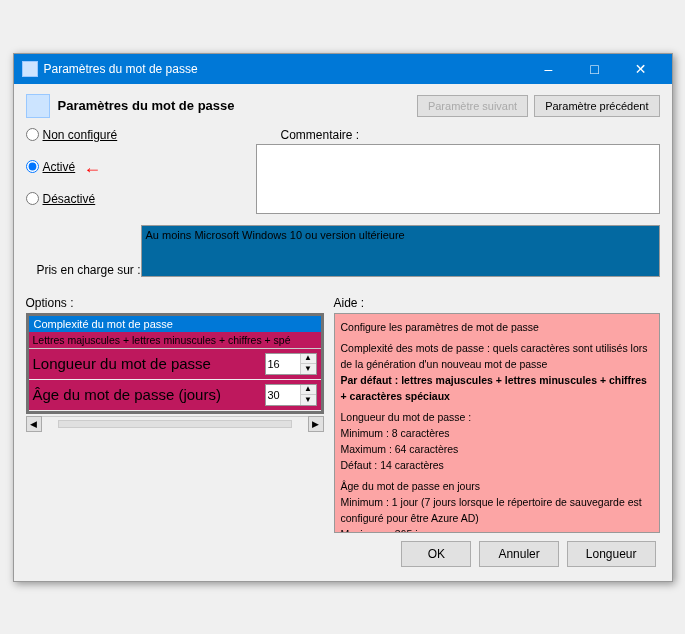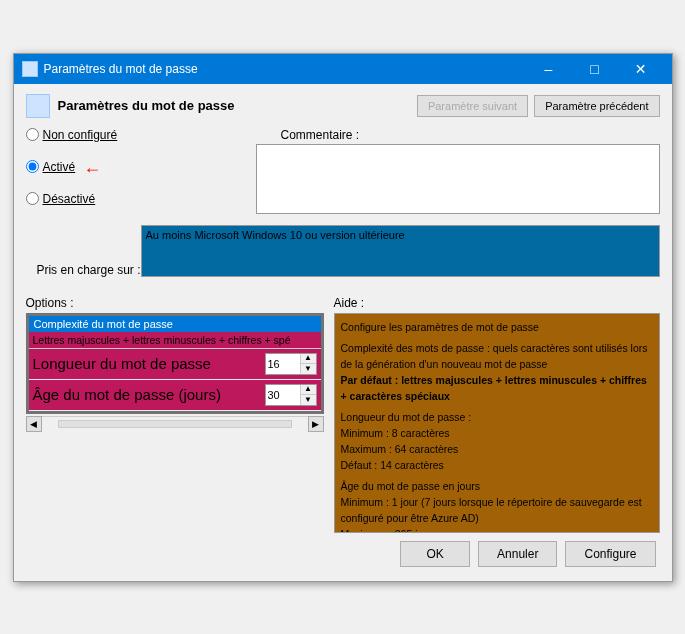--- a/index.html
+++ b/index.html
@@ -169,21 +169,21 @@
       background: #0369a1;
       padding: 3px 4px;
       font-size: 11px;
       height: 52px;
       overflow-y: scroll;
     }
 
     .help-panel {
       flex: 1;
       border: 1px solid #999;
-      background: #a16207;
+      background: #fca5a5;
       padding: 6px;
       font-size: 10.5px;
       overflow-y: auto;
       line-height: 1.5;
     }
 
     .bottom-buttons {
       display: flex;
       justify-content: flex-end;
       gap: 8px;
@@ -420,16 +420,16 @@
             <p style="margin: 0px;">Âge du mot de passe en jours</p>
             <p style="margin: 0px;">  Minimum : 1 jour (7 jours lorsque le répertoire de sauvegarde est configuré pour être Azure AD)</p>
             <p style="margin: 0px;">  Maximum : 365 jours</p>
           </div>
       </div>
     </div>
 
     <div class="bottom-buttons">
       <button class="action-btn primary">OK</button>
       <button class="action-btn">Annuler</button>
-      <button class="action-btn">Configure</button>
+      <button class="action-btn">Longueur</button>
     </div>
   </div>
 </div>
 
 </body></html>

